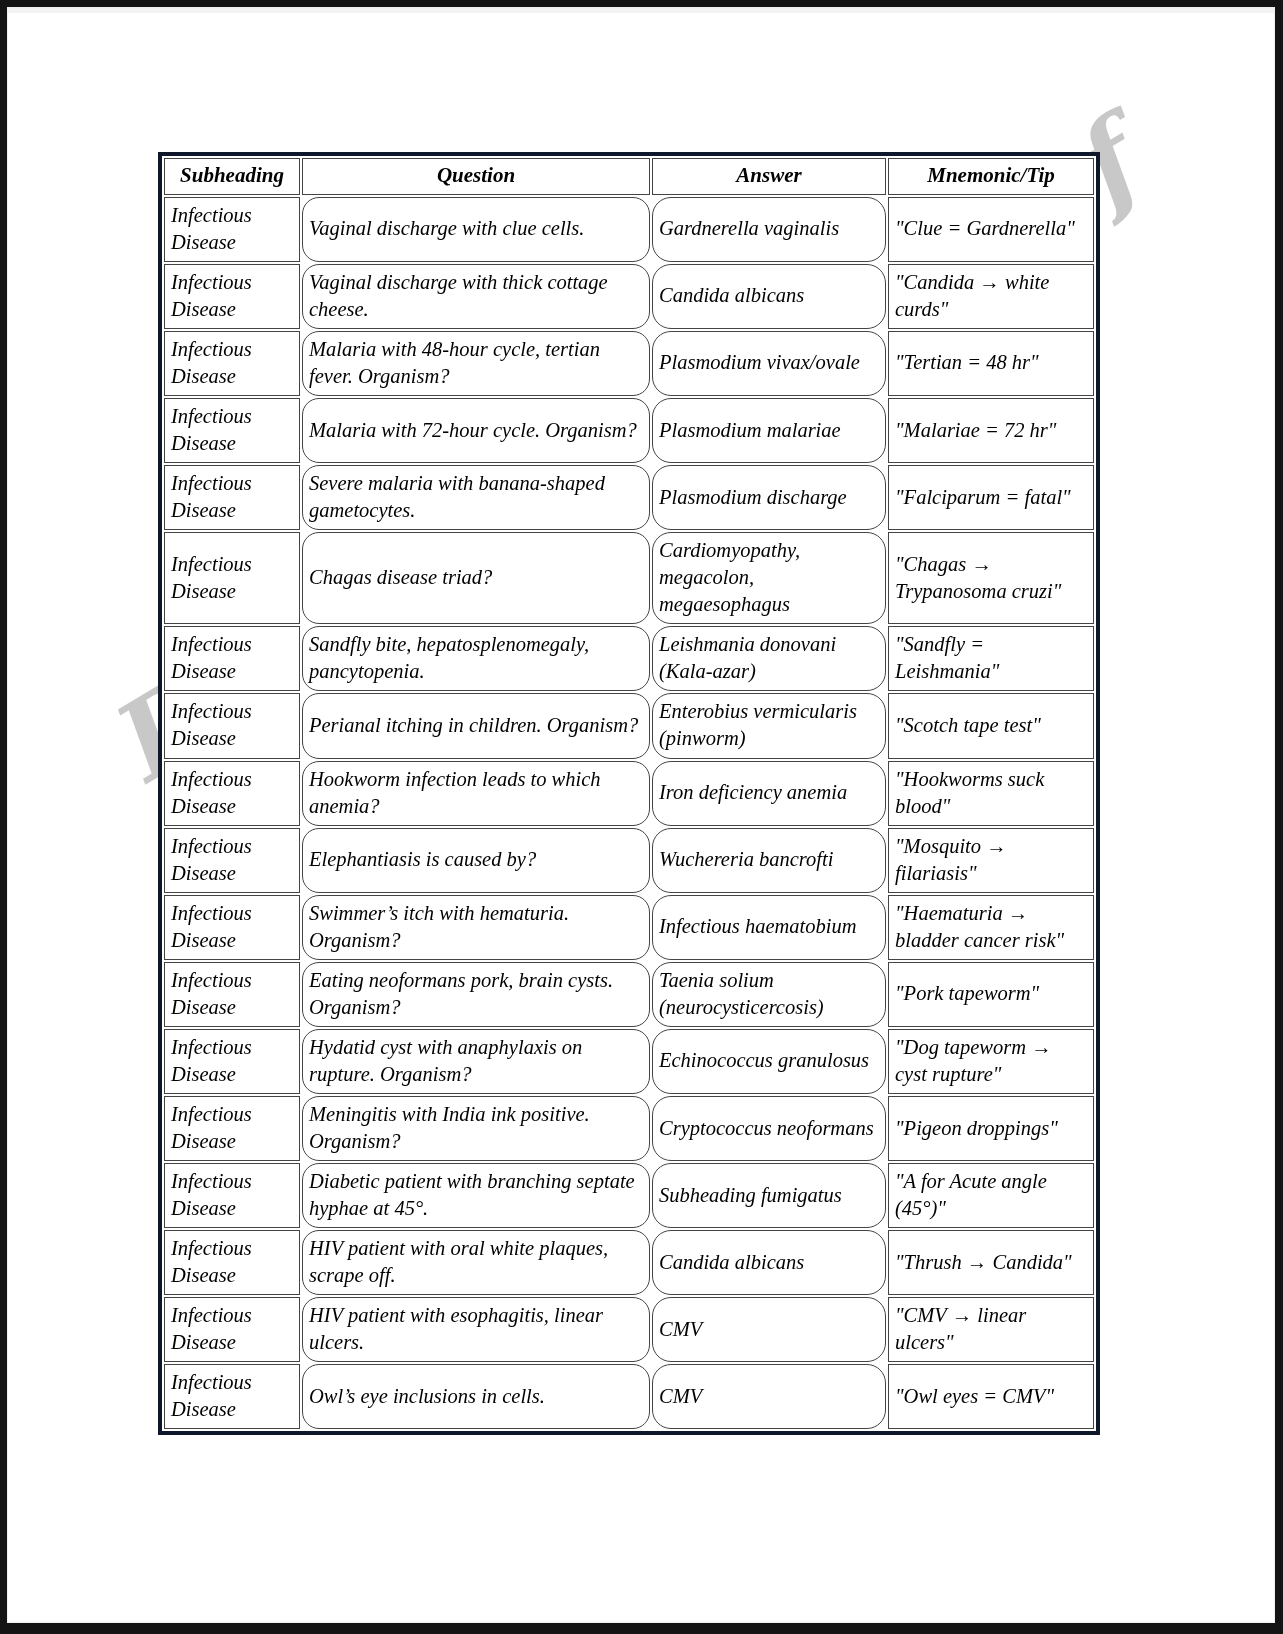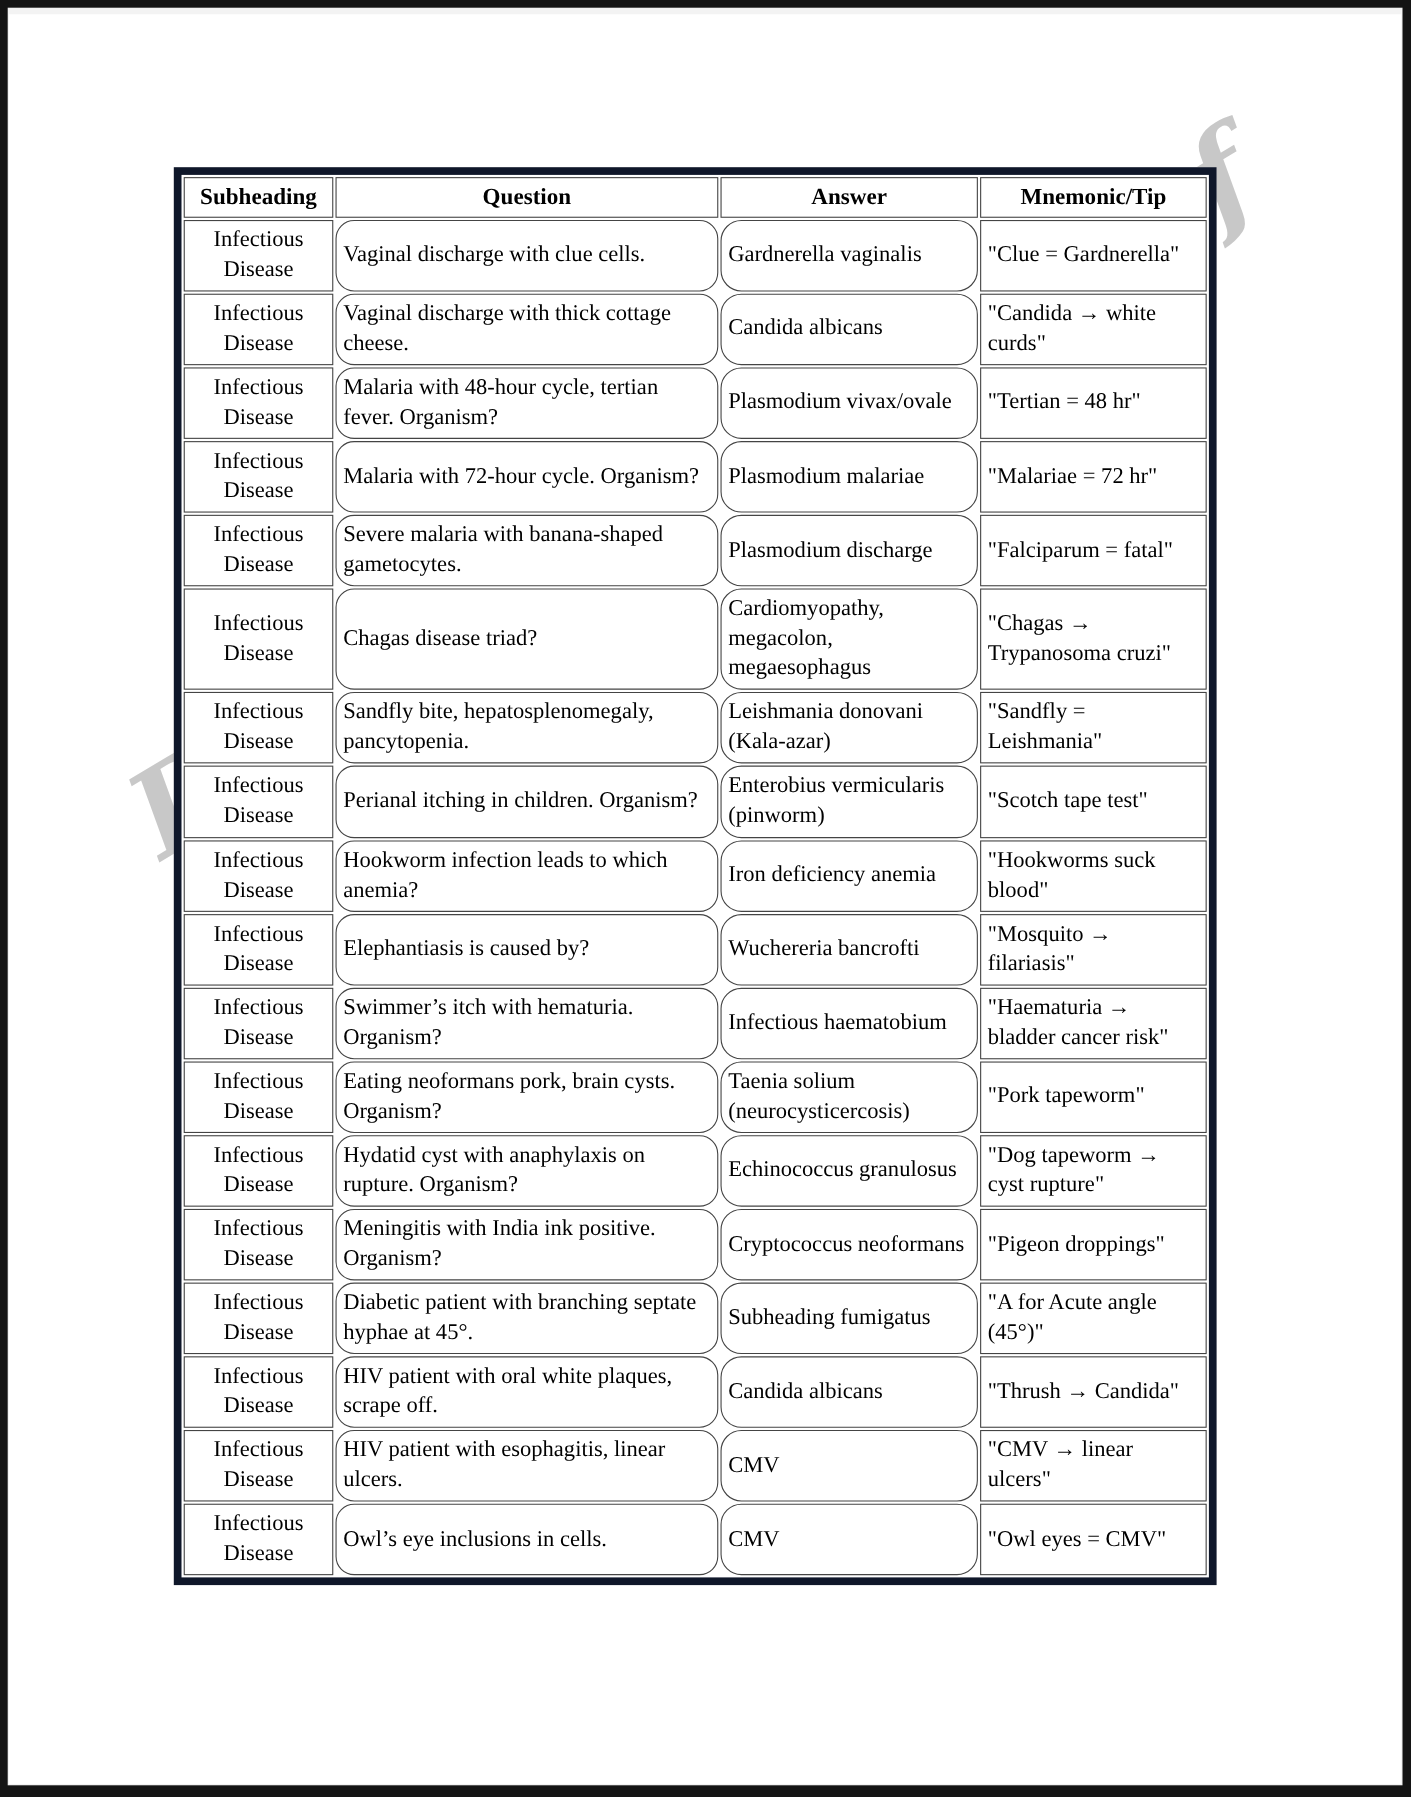--- a/index.html
+++ b/index.html
@@ -70,22 +70,23 @@
     position: absolute;
     left: 150px;
     top: 144px;
     z-index: 10;
   }
   table.qa {
     border-collapse: separate;
     border-spacing: 2px;
     width: 930px;
     background: #ffffff;
-    border: 7px solid #0f172a;
+    border: 4px solid #0f172a;
     table-layout: fixed;
+    font-style: italic;
   }
   table.qa th, table.qa td {
     border: 1px solid #444;
     padding: 4px 6px 5px 6px;
     font-size: 20.5px;
     line-height: 1.32;
     vertical-align: middle;
     color: #000;
     background: #fff;
     word-wrap: break-word;
@@ -95,21 +96,21 @@
     font-weight: bold;
     font-size: 21px;
     padding-top: 3px;
     padding-bottom: 4px;
   }
   col.c-sub   { width: 136px; }
   col.c-qst   { width: 348px; }
   col.c-ans   { width: 234px; }
   col.c-mnem  { width: 206px; }
 
-  td.sub  { text-align: center; }
+  td.sub  { text-align: left; }
   td.qst  { text-align: left; border-radius: 17px; }
   td.ans  { text-align: left; border-radius: 19px; }
   td.mnem { text-align: left; }
   th.hdr-qst, th.hdr-ans, th.hdr-mnem, th.hdr-sub { text-align: center; }
 </style>
 </head>
 <body>
 
 <div class="page-shell">
   <div class="page">

